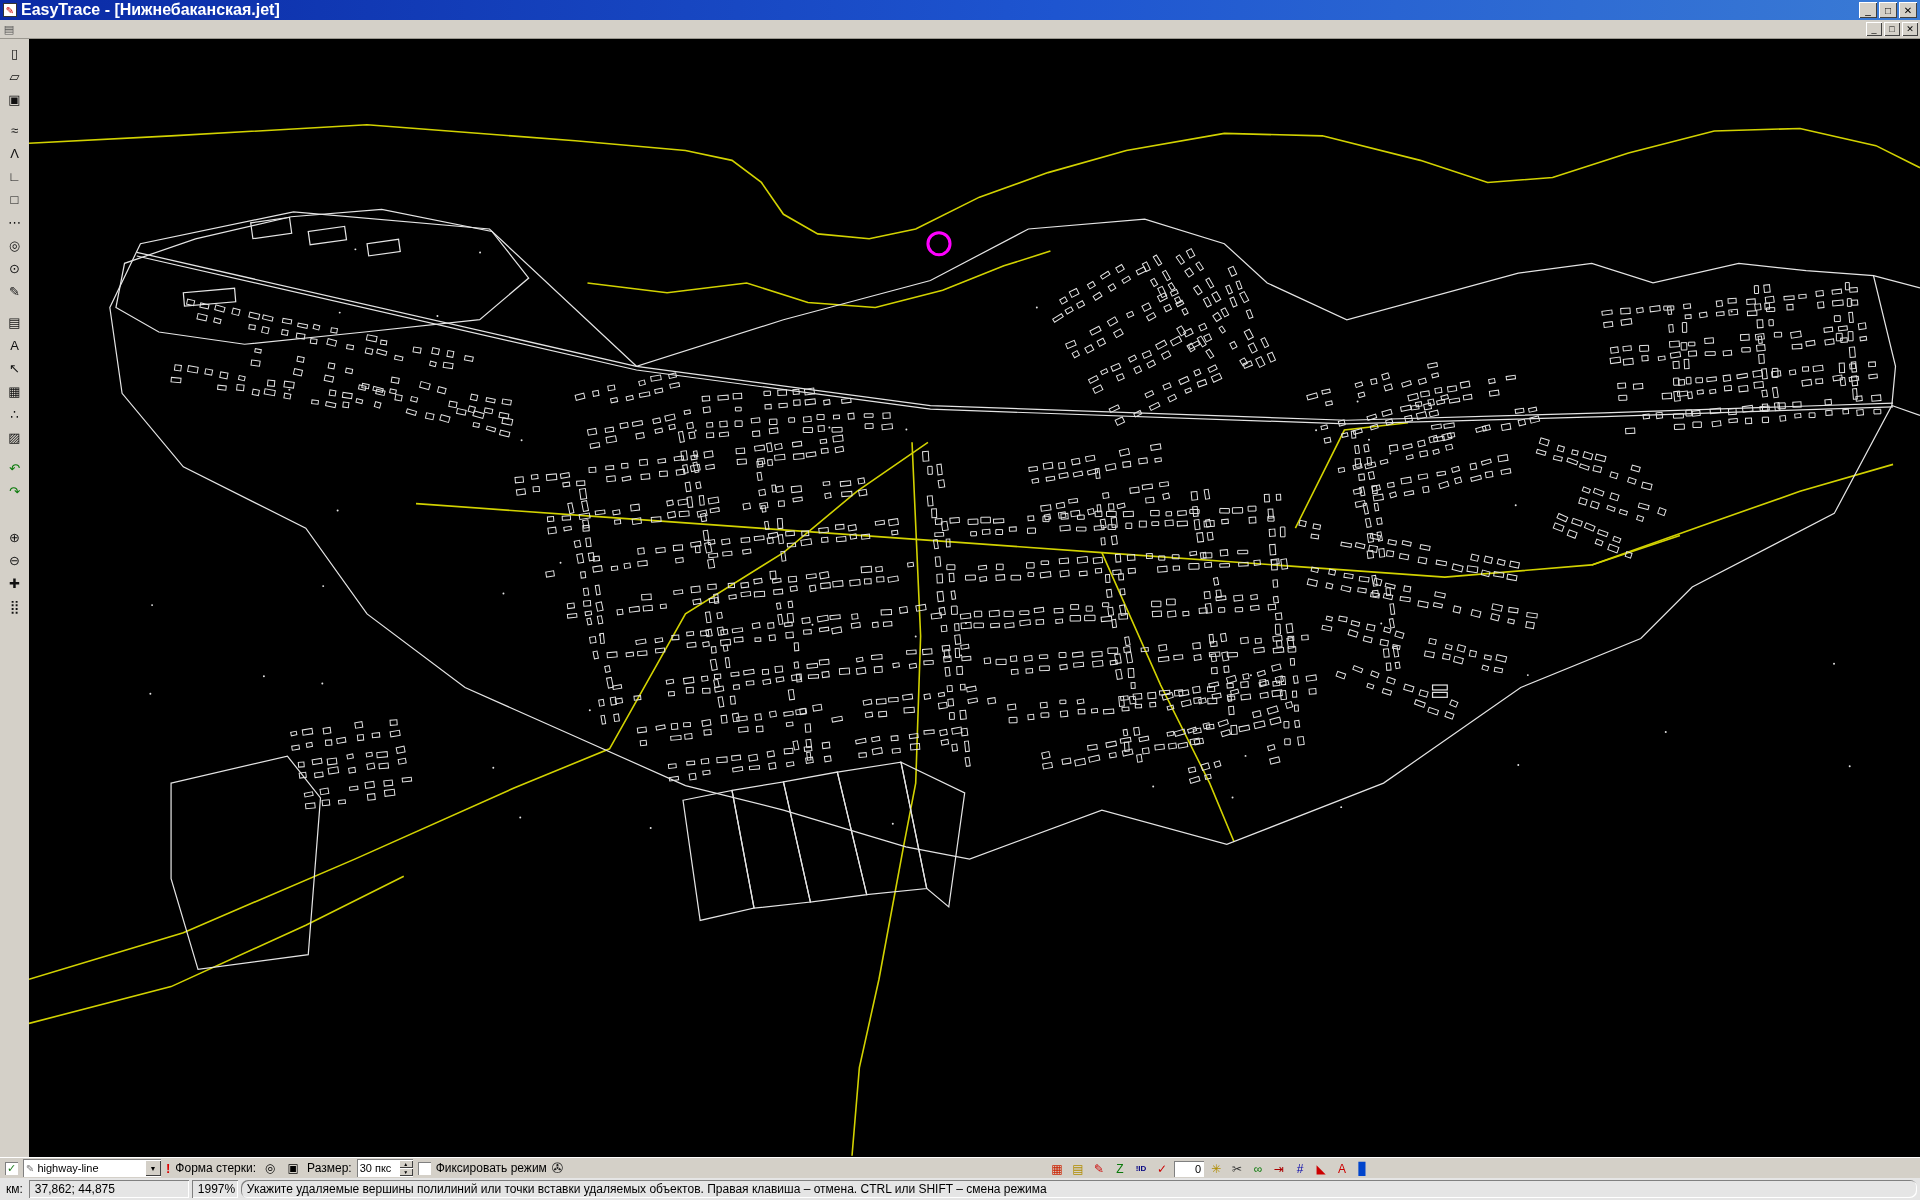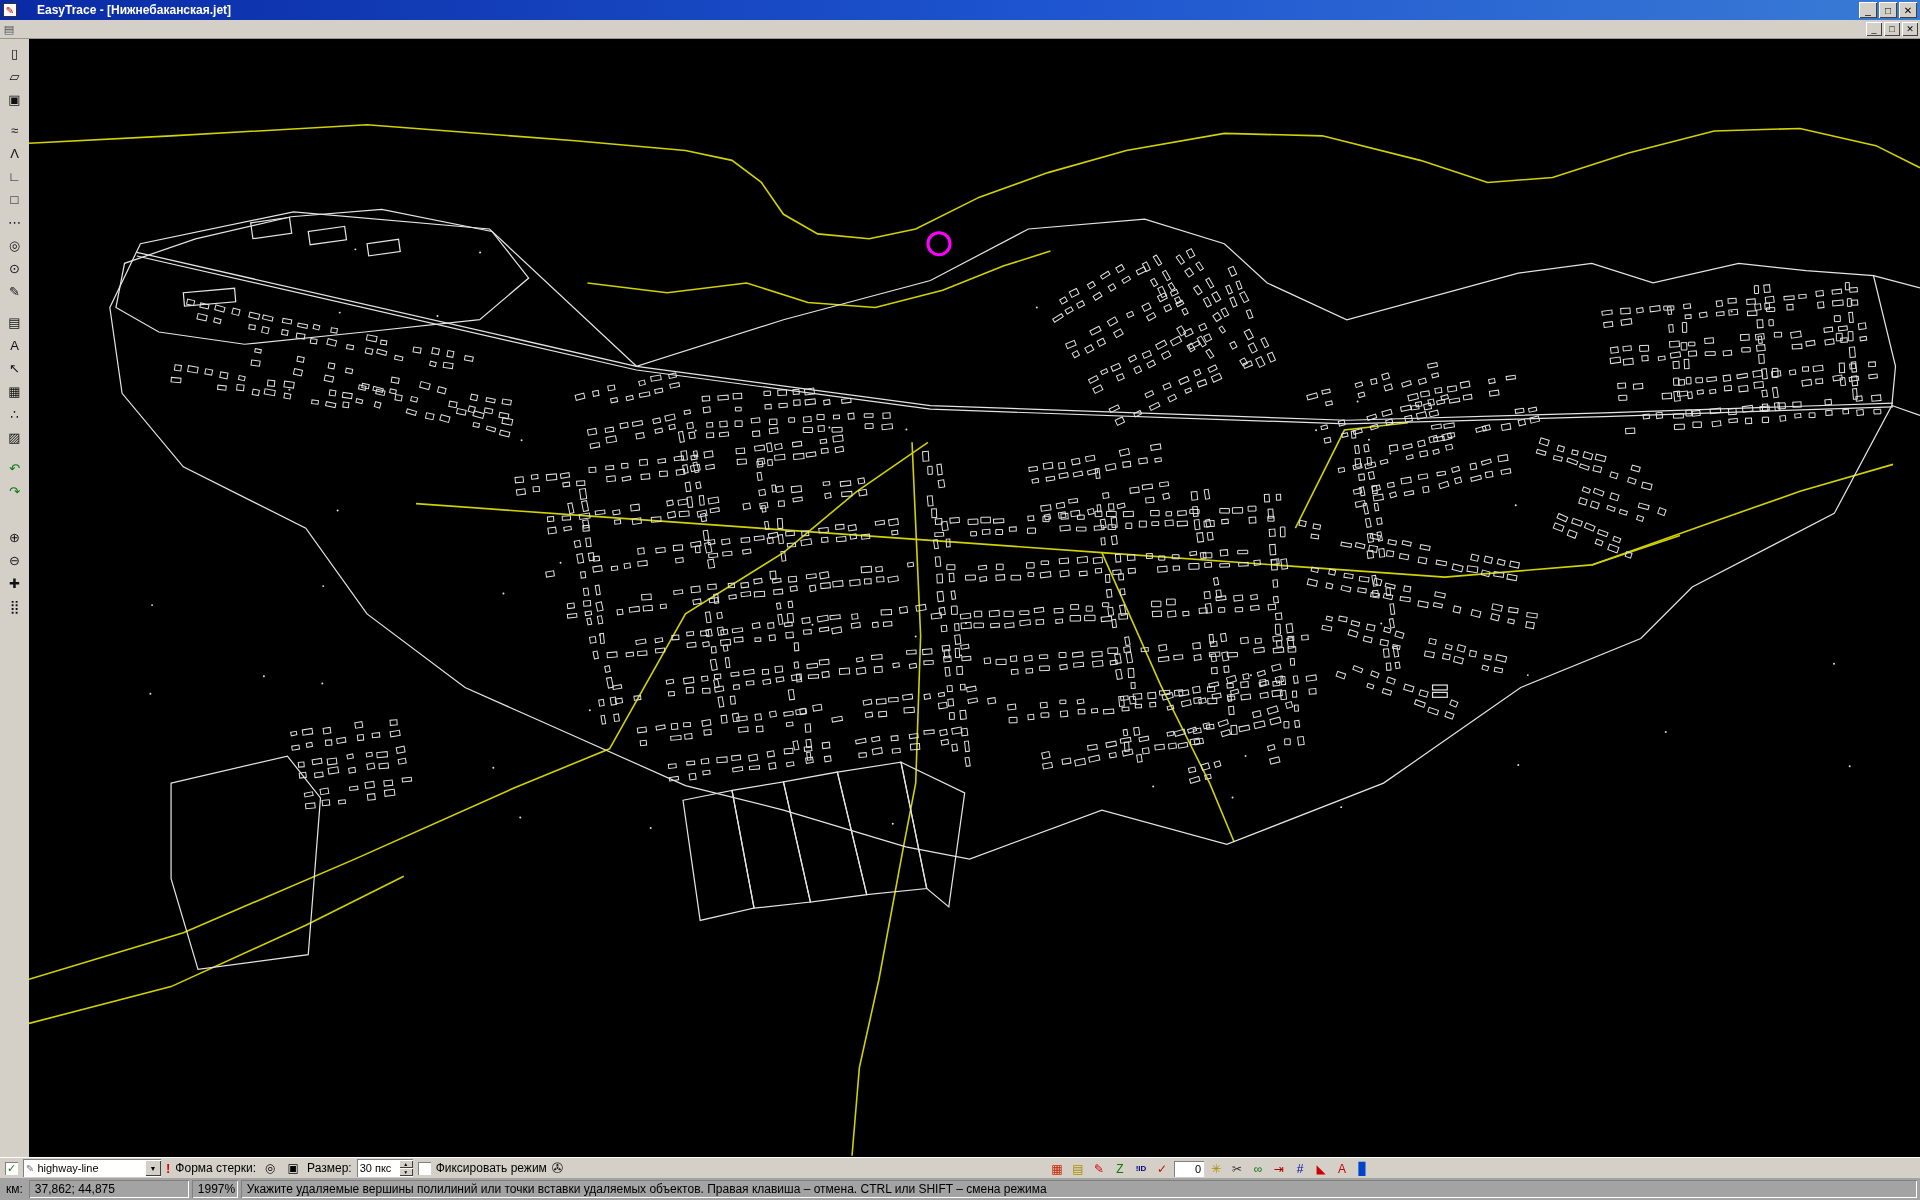--- a/index.html
+++ b/index.html
@@ -3,21 +3,21 @@
 <meta charset="utf-8">
 <style>
   *{margin:0;padding:0;box-sizing:border-box;font-family:"Liberation Sans","DejaVu Sans",sans-serif;}
   html,body{width:1920px;height:1200px;overflow:hidden;background:#d4d0c8;}
   .win{position:absolute;inset:0;display:flex;flex-direction:column;background:#d4d0c8;}
 
   .titlebar{height:20px;background:linear-gradient(90deg,#0a2aa5 0%,#1e55d0 55%,#3a7bd5 100%);
     display:flex;align-items:center;padding:0 3px;color:#fff;flex:0 0 auto;}
   .app-icon{width:14px;height:14px;background:#fff;border:1px solid #333;display:flex;align-items:center;
     justify-content:center;font-size:10px;color:#c00;}
-  .title{font-weight:bold;font-size:12px;margin-left:20px;flex:1;white-space:nowrap;overflow:hidden;}
+  .title{font-weight:bold;font-size:16px;margin-left:4px;flex:1;white-space:nowrap;overflow:hidden;}
   .winbtn{width:18px;height:16px;background:#d4d0c8;box-shadow:inset 1px 1px 0 #fff,inset -1px -1px 0 #404040;
     font-size:10px;display:flex;align-items:center;justify-content:center;color:#000;margin-left:2px;cursor:default;}
 
   .menubar{height:19px;background:#d4d0c8;display:flex;align-items:center;flex:0 0 auto;padding:0 2px;
     border-bottom:1px solid #9a978f;}
   .doc-icon{width:14px;height:14px;display:flex;align-items:center;justify-content:center;font-size:11px;color:#555;}
   #menu-items{display:flex;align-items:center;}
   .menu-item{padding:2px 7px;font-size:12px;color:#000;white-space:nowrap;cursor:default;}
   .mdibtns{margin-left:auto;display:flex;}
   .mdibtn{width:16px;height:14px;background:#d4d0c8;box-shadow:inset 1px 1px 0 #fff,inset -1px -1px 0 #404040;
@@ -51,28 +51,28 @@
   .spin-arrows span{height:8px;background:#d4d0c8;box-shadow:inset 1px 1px 0 #fff,inset -1px -1px 0 #404040;
     font-size:5px;display:flex;align-items:center;justify-content:center;}
   .cam{font-size:14px;color:#222;}
   #right-icons{position:absolute;left:1048px;top:0;height:21px;display:flex;align-items:center;gap:3px;}
   .mini-btn{width:18px;height:17px;display:flex;align-items:center;justify-content:center;font-size:12px;
     background:#d4d0c8;cursor:default;}
   .mini-btn.tiny{font-size:8px;font-weight:bold;}
   .mini-input{width:30px;height:16px;background:#fff;box-shadow:inset 1px 1px 0 #808080,inset -1px -1px 0 #fff;
     font-size:11px;display:flex;align-items:center;justify-content:flex-end;padding-right:3px;}
 
-  .statusbar{height:22px;background:#a3a3a3;display:flex;align-items:center;gap:3px;padding:2px 3px;
+  .statusbar{height:22px;background:#e5e5e5;display:flex;align-items:center;gap:3px;padding:2px 3px;
     font-size:12px;flex:0 0 auto;}
   .sb-label{padding:0 3px;white-space:nowrap;}
   .panel{height:18px;box-shadow:inset 1px 1px 0 #808080,inset -1px -1px 0 #fff;display:flex;align-items:center;
     padding:0 6px;white-space:nowrap;overflow:hidden;}
   .panel.coords{width:160px;}
   .panel.zoom{width:46px;}
-  .panel.msg{flex:1;justify-content:flex-start;}
+  .panel.msg{flex:1;justify-content:flex-start;border-radius:7px;}
 </style>
 </head>
 <body>
 
 <div class="win">
 
   <div class="titlebar">
     <span class="app-icon">✎</span>
     <span class="title">EasyTrace - [Нижнебаканская.jet]</span>
     <span class="winbtn">_</span>

